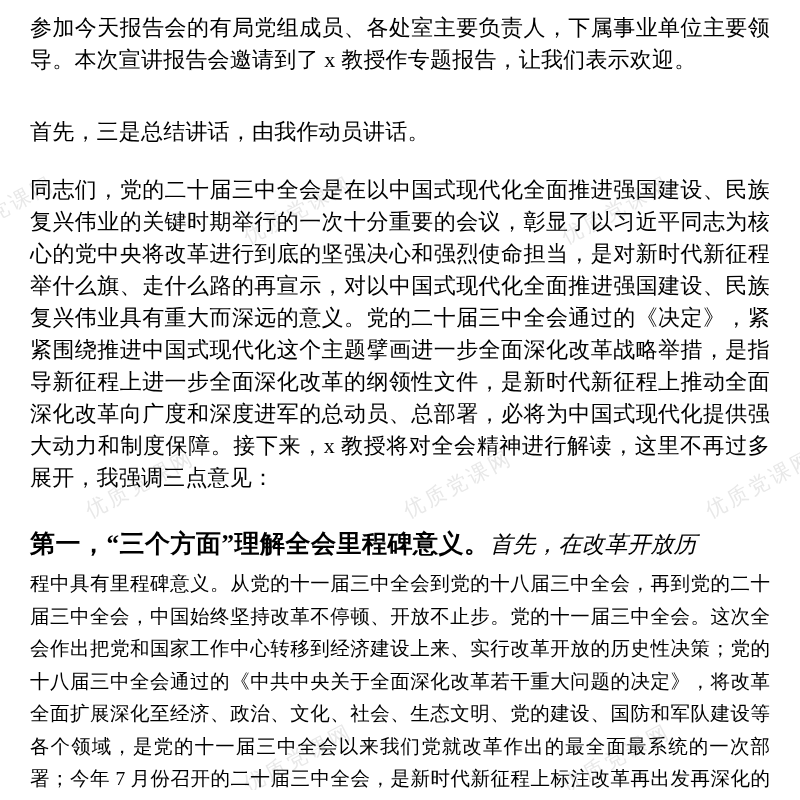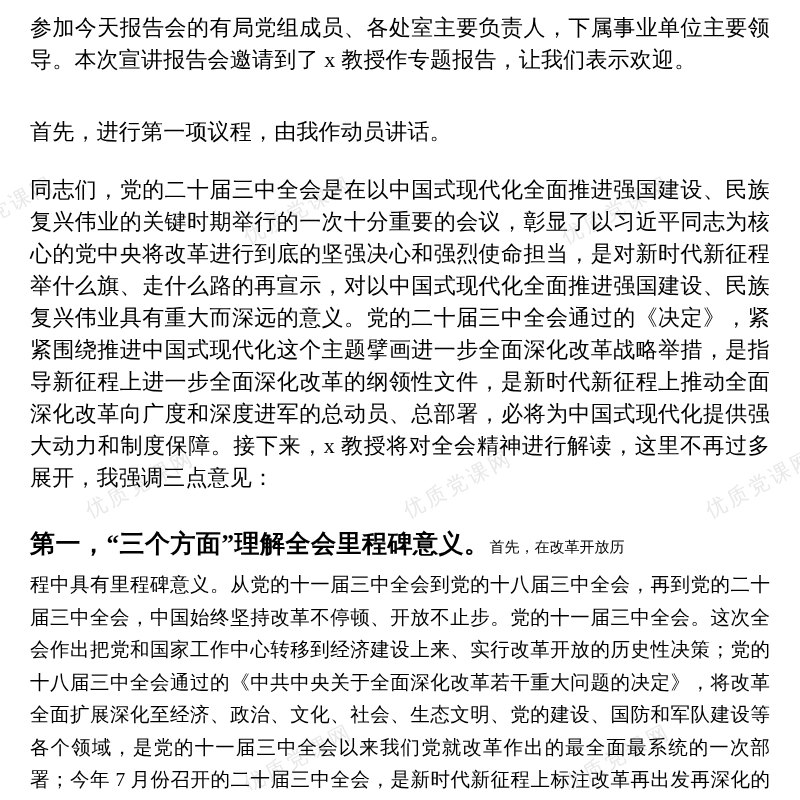--- a/index.html
+++ b/index.html
@@ -41,21 +41,22 @@
     text-align: justify;
     text-justify: inter-ideograph;
   }
   .heading-inline {
     font-family: Liberation Serif, serif;
     font-weight: bold;
     font-size: 25px;
     letter-spacing: 0.5px;
   }
   .after-heading {
-    font-size: 15px;
+    font-size: 23px;
+    font-style: italic;
   }
   .body-after {
     margin-top: 6px;
     font-size: 19.5px;
     line-height: 32.5px;
     text-align: justify;
     text-justify: inter-ideograph;
   }
 
   
@@ -104,21 +105,21 @@
   <div class="wm wm-6">优质党课网</div>
   <div class="wm wm-7">优质党课网</div>
 
   <div class="content">
 
     <p class="para">参加今天报告会的有局党组成员、各处室主要负责人，下属事业单位主要领导。本次宣讲报告会邀请到了 x 教授作专题报告，让我们表示欢迎。</p>
     <div class="gap-sm"></div>
 
     <div class="gap-sm"></div>
 
-    <p class="para">首先，进行第一项议程，由我作动员讲话。</p>
+    <p class="para">首先，三是总结讲话，由我作动员讲话。</p>
     <div class="gap-md"></div>
 
     <p class="para">同志们，党的二十届三中全会是在以中国式现代化全面推进强国建设、民族复兴伟业的关键时期举行的一次十分重要的会议，彰显了以习近平同志为核心的党中央将改革进行到底的坚强决心和强烈使命担当，是对新时代新征程举什么旗、走什么路的再宣示，对以中国式现代化全面推进强国建设、民族复兴伟业具有重大而深远的意义。党的二十届三中全会通过的《决定》，紧紧围绕推进中国式现代化这个主题擘画进一步全面深化改革战略举措，是指导新征程上进一步全面深化改革的纲领性文件，是新时代新征程上推动全面深化改革向广度和深度进军的总动员、总部署，必将为中国式现代化提供强大动力和制度保障。接下来，x 教授将对全会精神进行解读，这里不再过多展开，我强调三点意见：</p>
     <div class="gap-lg"></div>
 
     <div class="section-block">
       <span class="heading-inline">第一，“三个方面”理解全会里程碑意义。</span><span class="after-heading">首先，在改革开放历</span>
     </div>
 
     <div class="body-after">程中具有里程碑意义。从党的十一届三中全会到党的十八届三中全会，再到党的二十届三中全会，中国始终坚持改革不停顿、开放不止步。党的十一届三中全会。这次全会作出把党和国家工作中心转移到经济建设上来、实行改革开放的历史性决策；党的十八届三中全会通过的《中共中央关于全面深化改革若干重大问题的决定》，将改革全面扩展深化至经济、政治、文化、社会、生态文明、党的建设、国防和军队建设等各个领域，是党的十一届三中全会以来我们党就改革作出的最全面最系统的一次部署；今年 7 月份召开的二十届三中全会，是新时代新征程上标注改革再出发再深化的一座新的里程碑。这次全会作出把全面深化改革向广</div>

